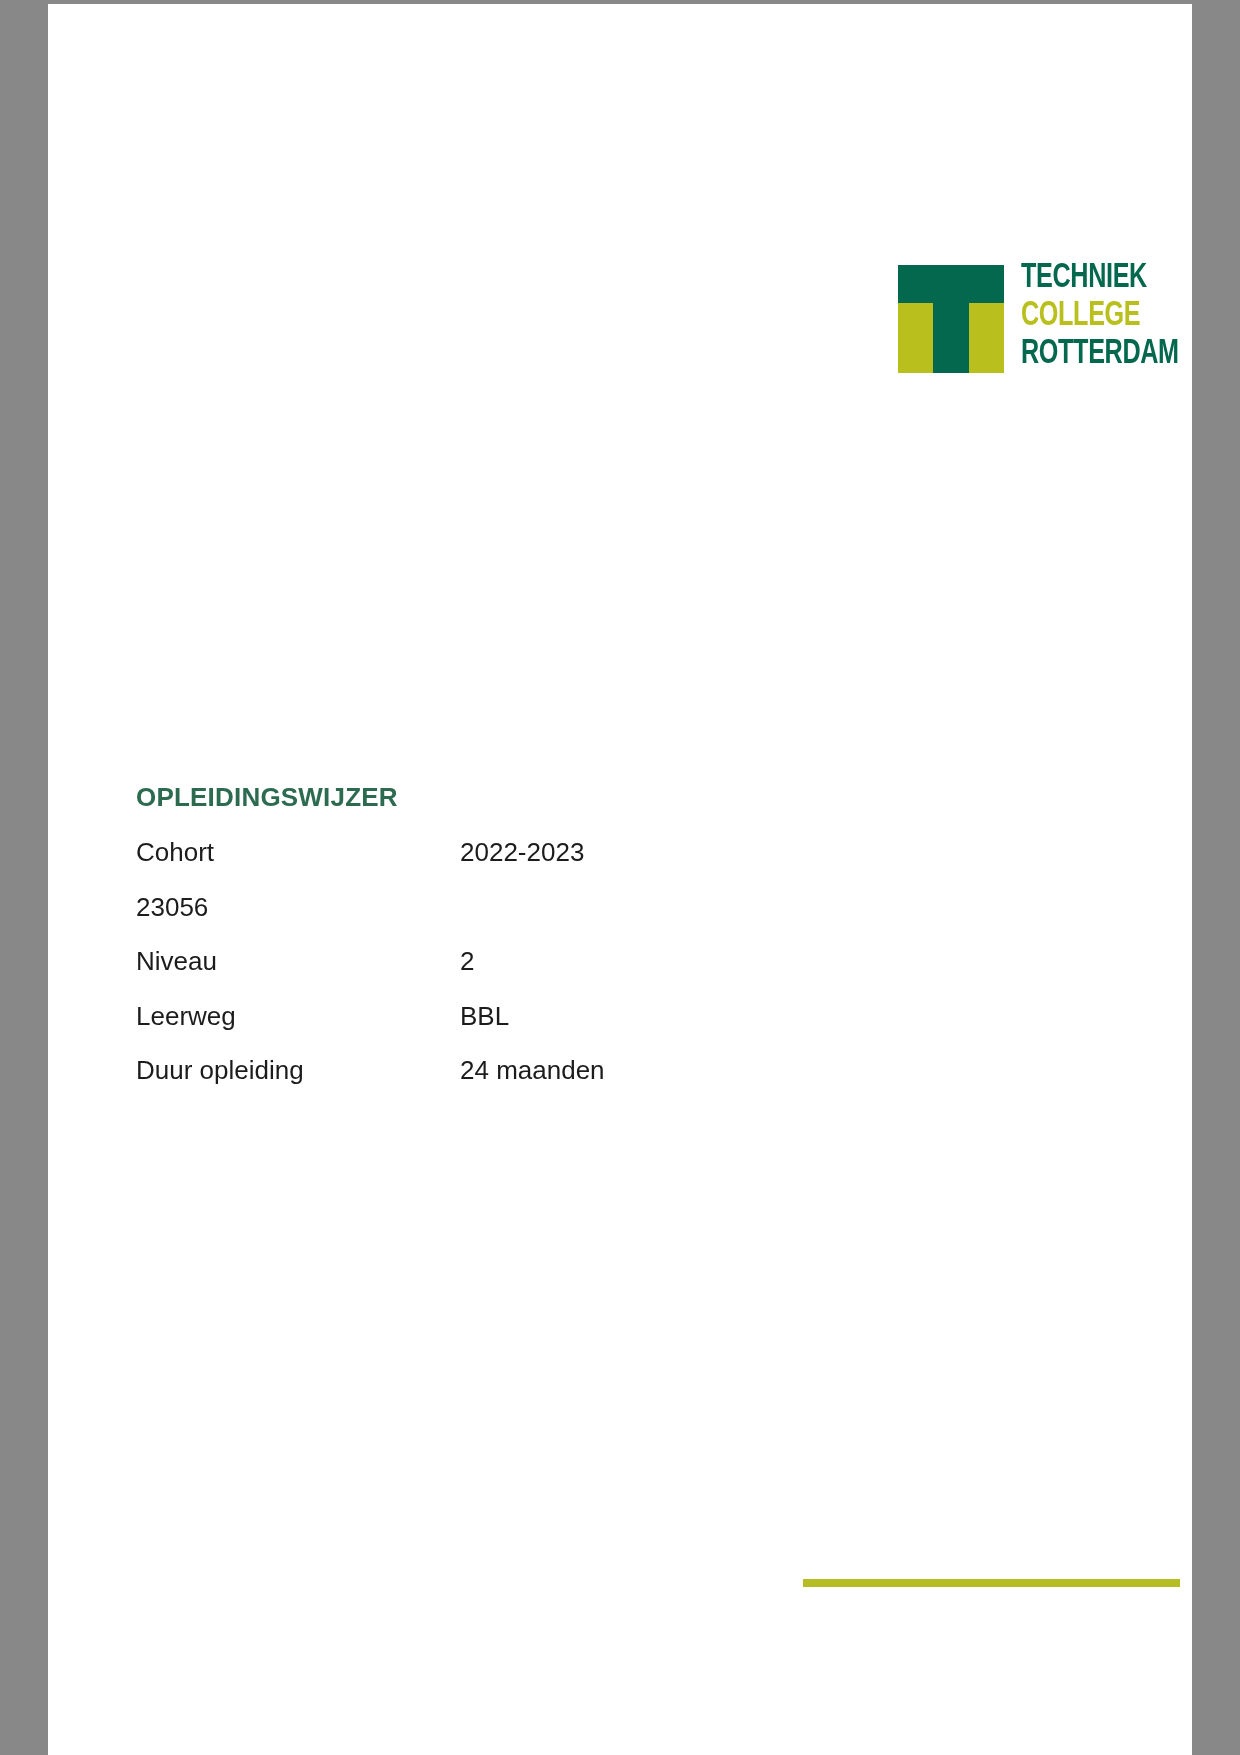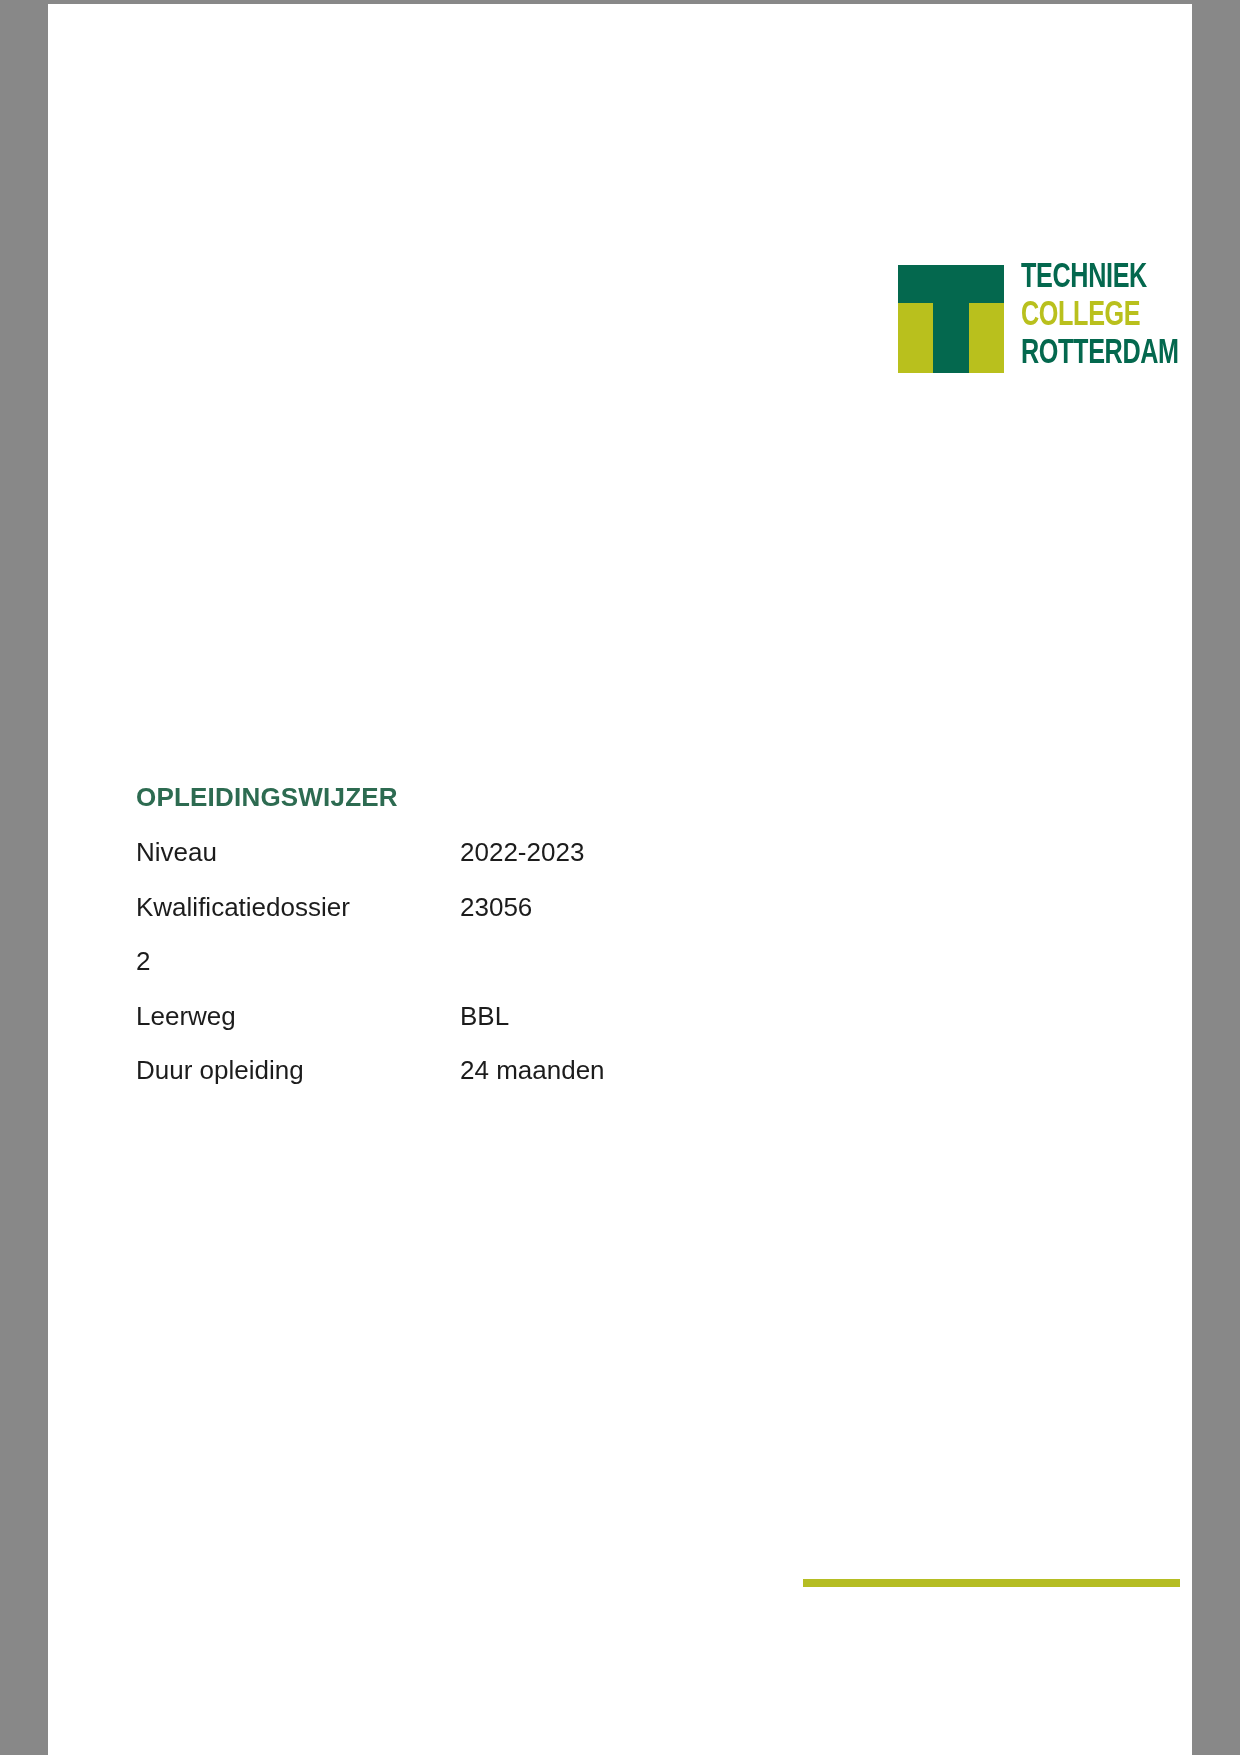--- a/index.html
+++ b/index.html
@@ -91,28 +91,28 @@
       <div class="line-green">TECHNIEK</div>
       <div class="line-lime">COLLEGE</div>
       <div class="line-green">ROTTERDAM</div>
     </div>
   </div>
 
   <h1 class="doc-title">OPLEIDINGSWIJZER</h1>
 
   <div class="details">
     <div class="detail-row">
-      <span class="label">Niveau</span>
+      <span class="label">Cohort</span>
       <span class="value">2022-2023</span>
     </div>
     <div class="detail-row">
-      <span class="label">Kwalificatiedossier</span>
       <span class="value">23056</span>
     </div>
     <div class="detail-row">
+      <span class="label">Niveau</span>
       <span class="value">2</span>
     </div>
     <div class="detail-row">
       <span class="label">Leerweg</span>
       <span class="value">BBL</span>
     </div>
     <div class="detail-row">
       <span class="label">Duur opleiding</span>
       <span class="value">24 maanden</span>
     </div>

